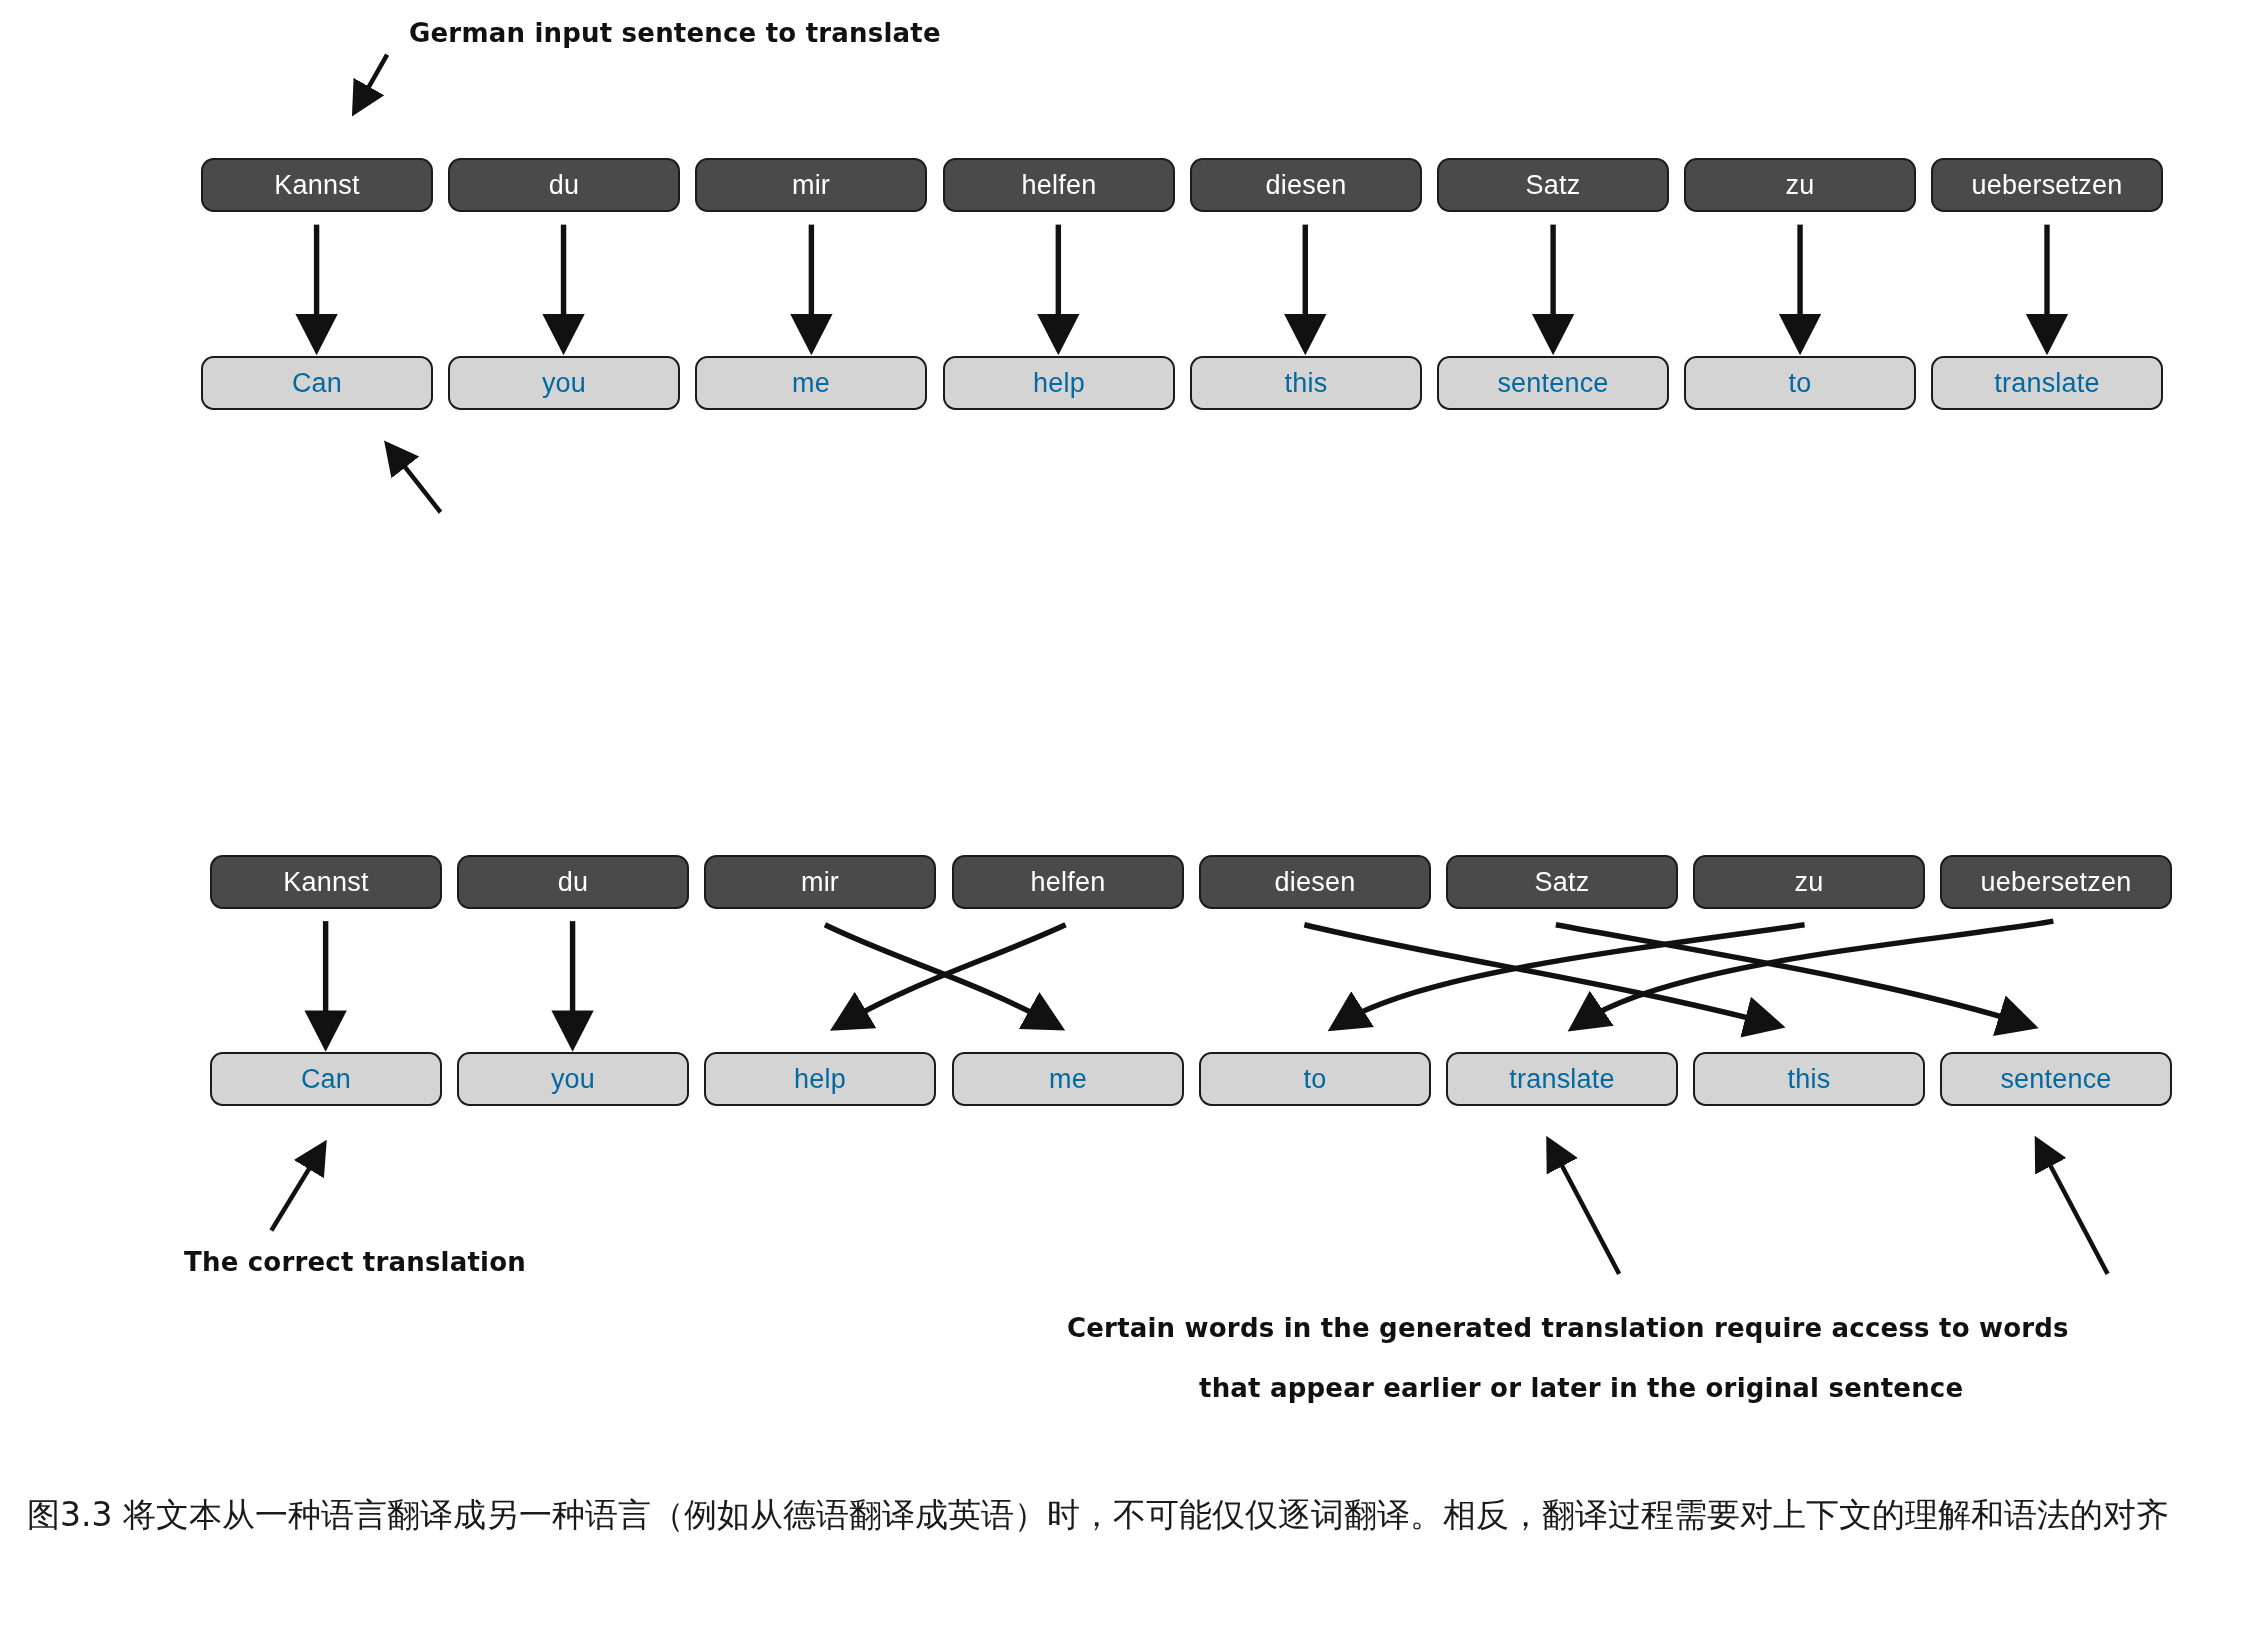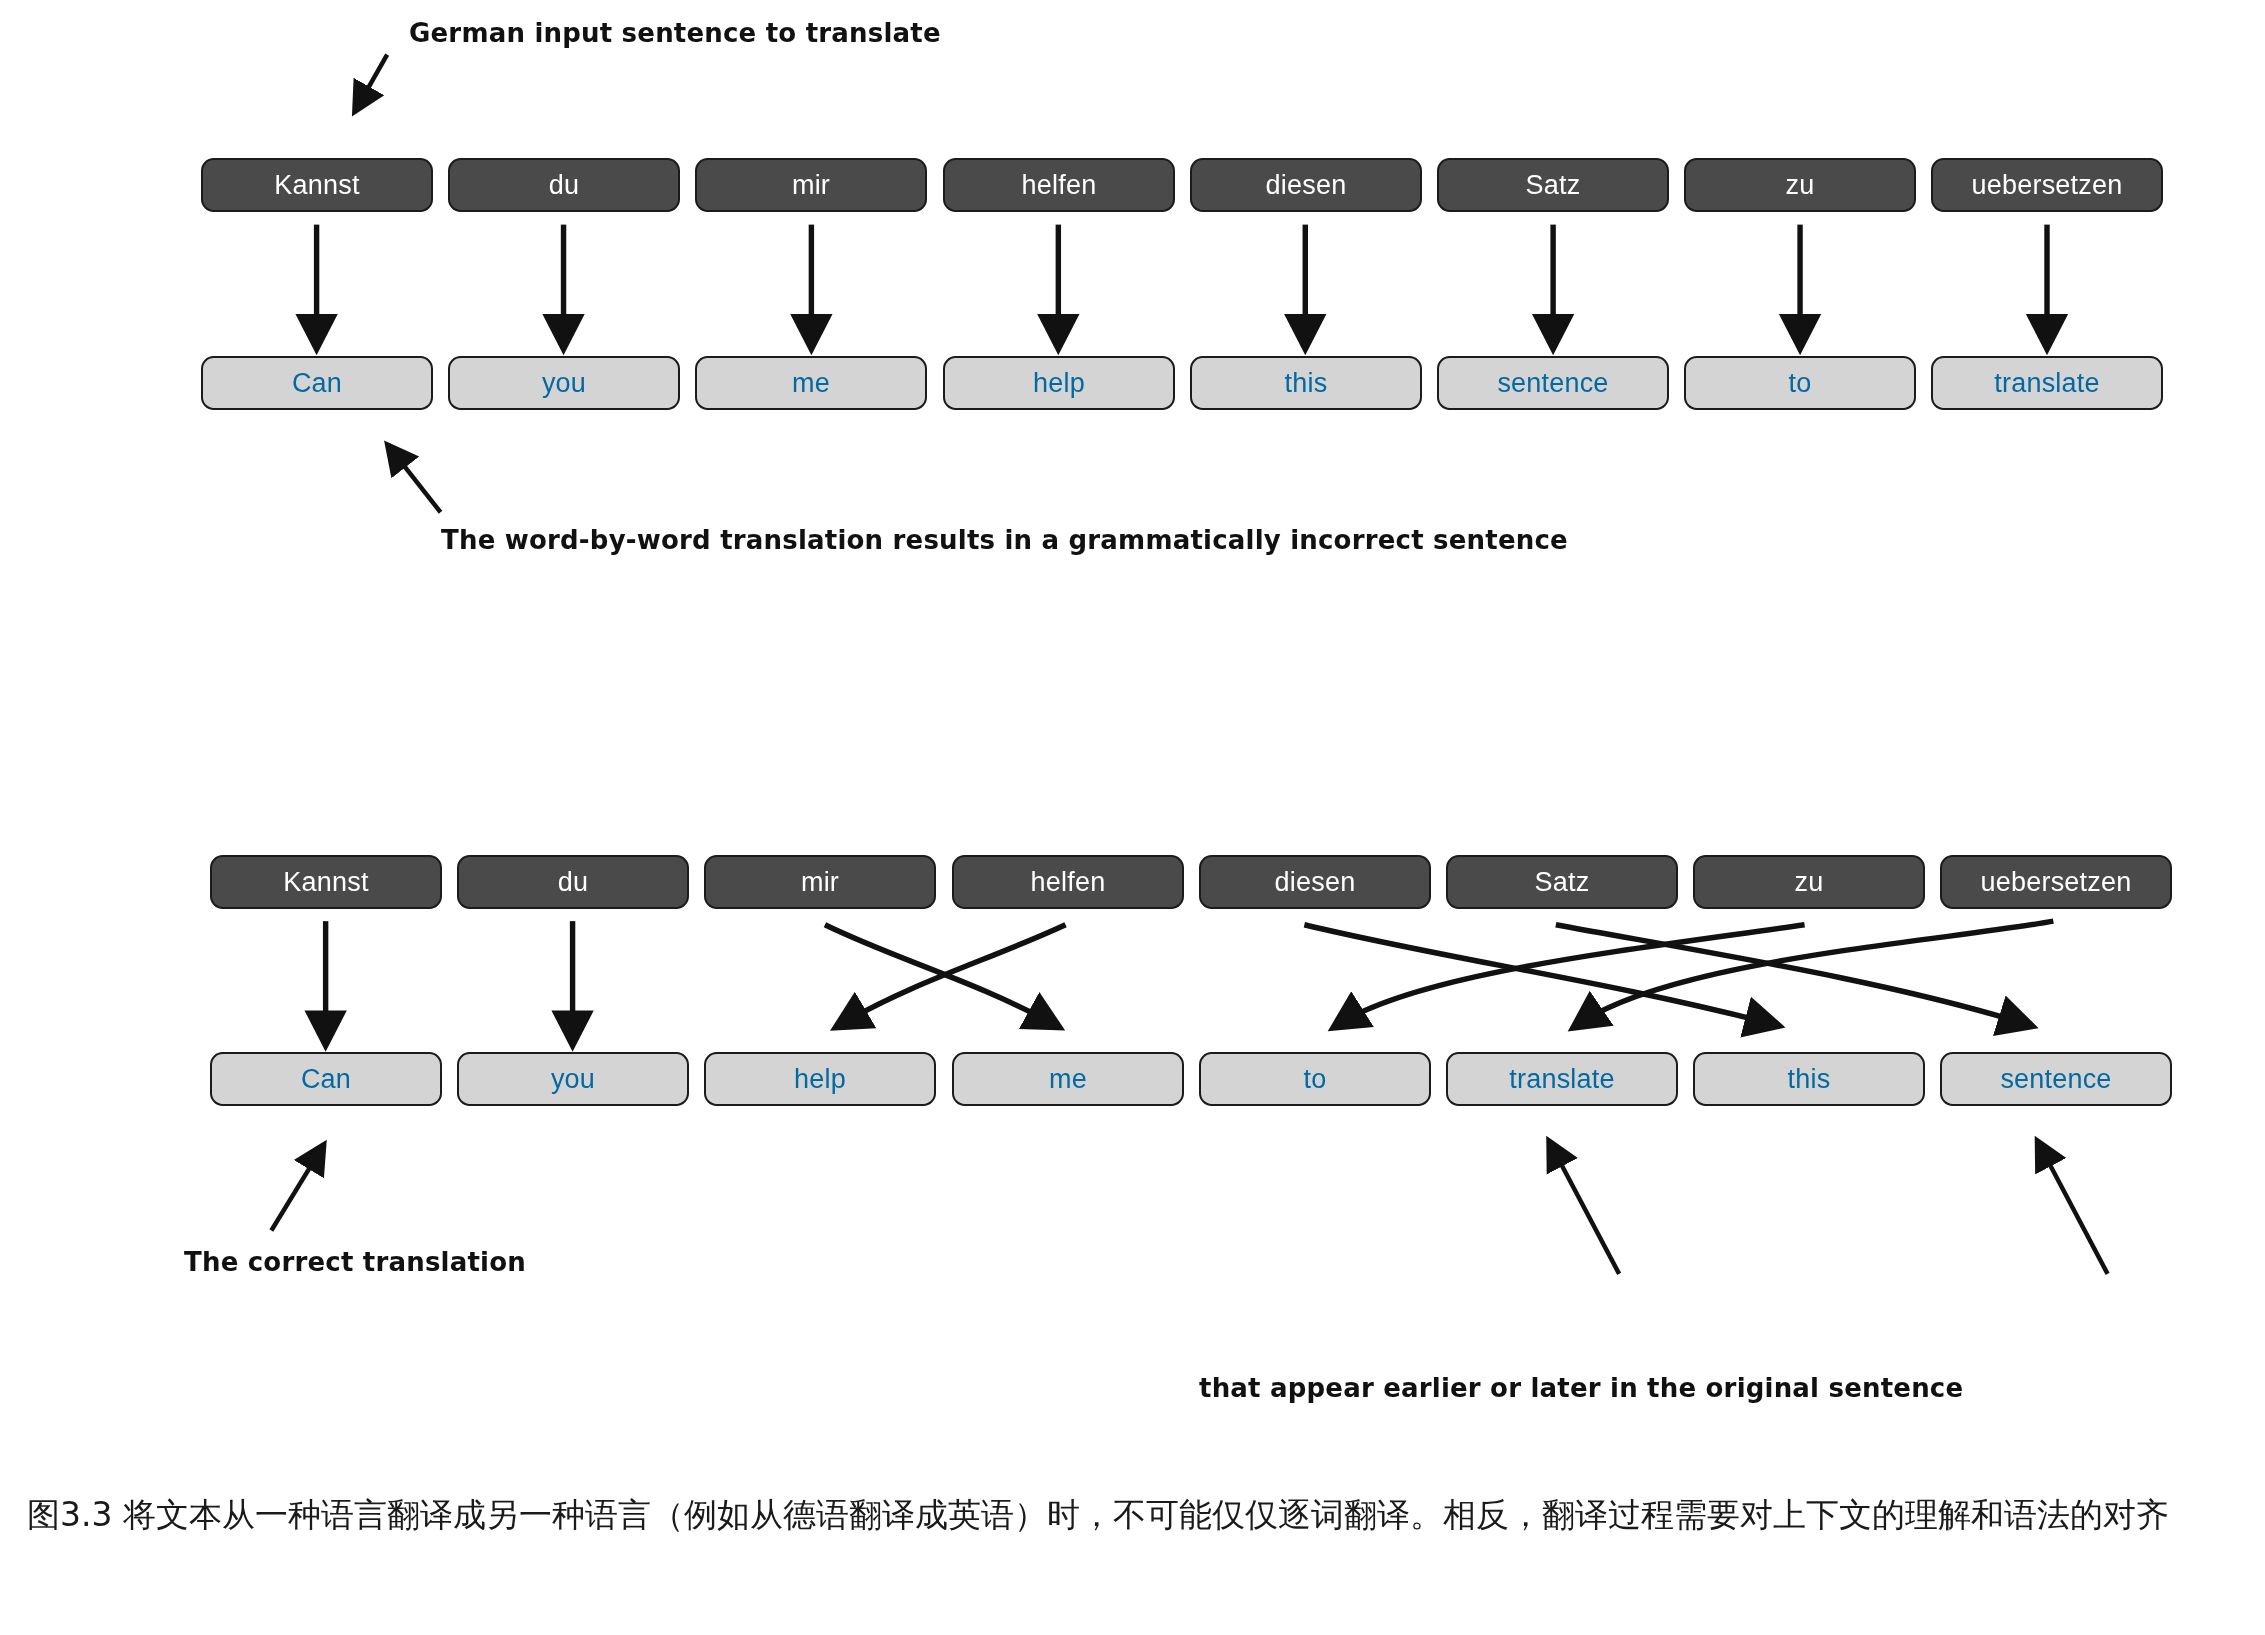--- a/index.html
+++ b/index.html
@@ -99,21 +99,20 @@
 
   <div class="chip tgt" style="left:201px; top:356px; width:232px;">Can</div>
   <div class="chip tgt" style="left:448px; top:356px; width:232px;">you</div>
   <div class="chip tgt" style="left:695px; top:356px; width:232px;">me</div>
   <div class="chip tgt" style="left:943px; top:356px; width:232px;">help</div>
   <div class="chip tgt" style="left:1190px; top:356px; width:232px;">this</div>
   <div class="chip tgt" style="left:1437px; top:356px; width:232px;">sentence</div>
   <div class="chip tgt" style="left:1684px; top:356px; width:232px;">to</div>
   <div class="chip tgt" style="left:1931px; top:356px; width:232px;">translate</div>
 
-  <div class="annot" style="left:441px; top:525px;">The word-by-word translation results in a grammatically incorrect sentence</div>
 
   <div class="chip src" style="left:210px; top:855px; width:232px;">Kannst</div>
   <div class="chip src" style="left:457px; top:855px; width:232px;">du</div>
   <div class="chip src" style="left:704px; top:855px; width:232px;">mir</div>
   <div class="chip src" style="left:952px; top:855px; width:232px;">helfen</div>
   <div class="chip src" style="left:1199px; top:855px; width:232px;">diesen</div>
   <div class="chip src" style="left:1446px; top:855px; width:232px;">Satz</div>
   <div class="chip src" style="left:1693px; top:855px; width:232px;">zu</div>
   <div class="chip src" style="left:1940px; top:855px; width:232px;">uebersetzen</div>
 
@@ -121,20 +120,21 @@
   <div class="chip tgt" style="left:457px; top:1052px; width:232px;">you</div>
   <div class="chip tgt" style="left:704px; top:1052px; width:232px;">help</div>
   <div class="chip tgt" style="left:952px; top:1052px; width:232px;">me</div>
   <div class="chip tgt" style="left:1199px; top:1052px; width:232px;">to</div>
   <div class="chip tgt" style="left:1446px; top:1052px; width:232px;">translate</div>
   <div class="chip tgt" style="left:1693px; top:1052px; width:232px;">this</div>
   <div class="chip tgt" style="left:1940px; top:1052px; width:232px;">sentence</div>
 
   <div class="annot" style="left:184px; top:1247px;">The correct translation</div>
 
+  <div class="annot" style="left:1067px; top:1313px;">Certain words in the generated translation require access to words</div>
   <div class="annot" style="left:1199px; top:1373px;">that appear earlier or later in the original sentence</div>
 
   <svg class="overlay" viewBox="0 0 2504 1808" xmlns="http://www.w3.org/2000/svg">
     <defs>
       <marker id="ah" markerWidth="9" markerHeight="9" refX="5.2" refY="4.5" orient="auto" markerUnits="strokeWidth">
         <path d="M0,0.6 L7.6,4.5 L0,8.4 Z" fill="#111111"></path>
       </marker>
     </defs>
 
     <g>

